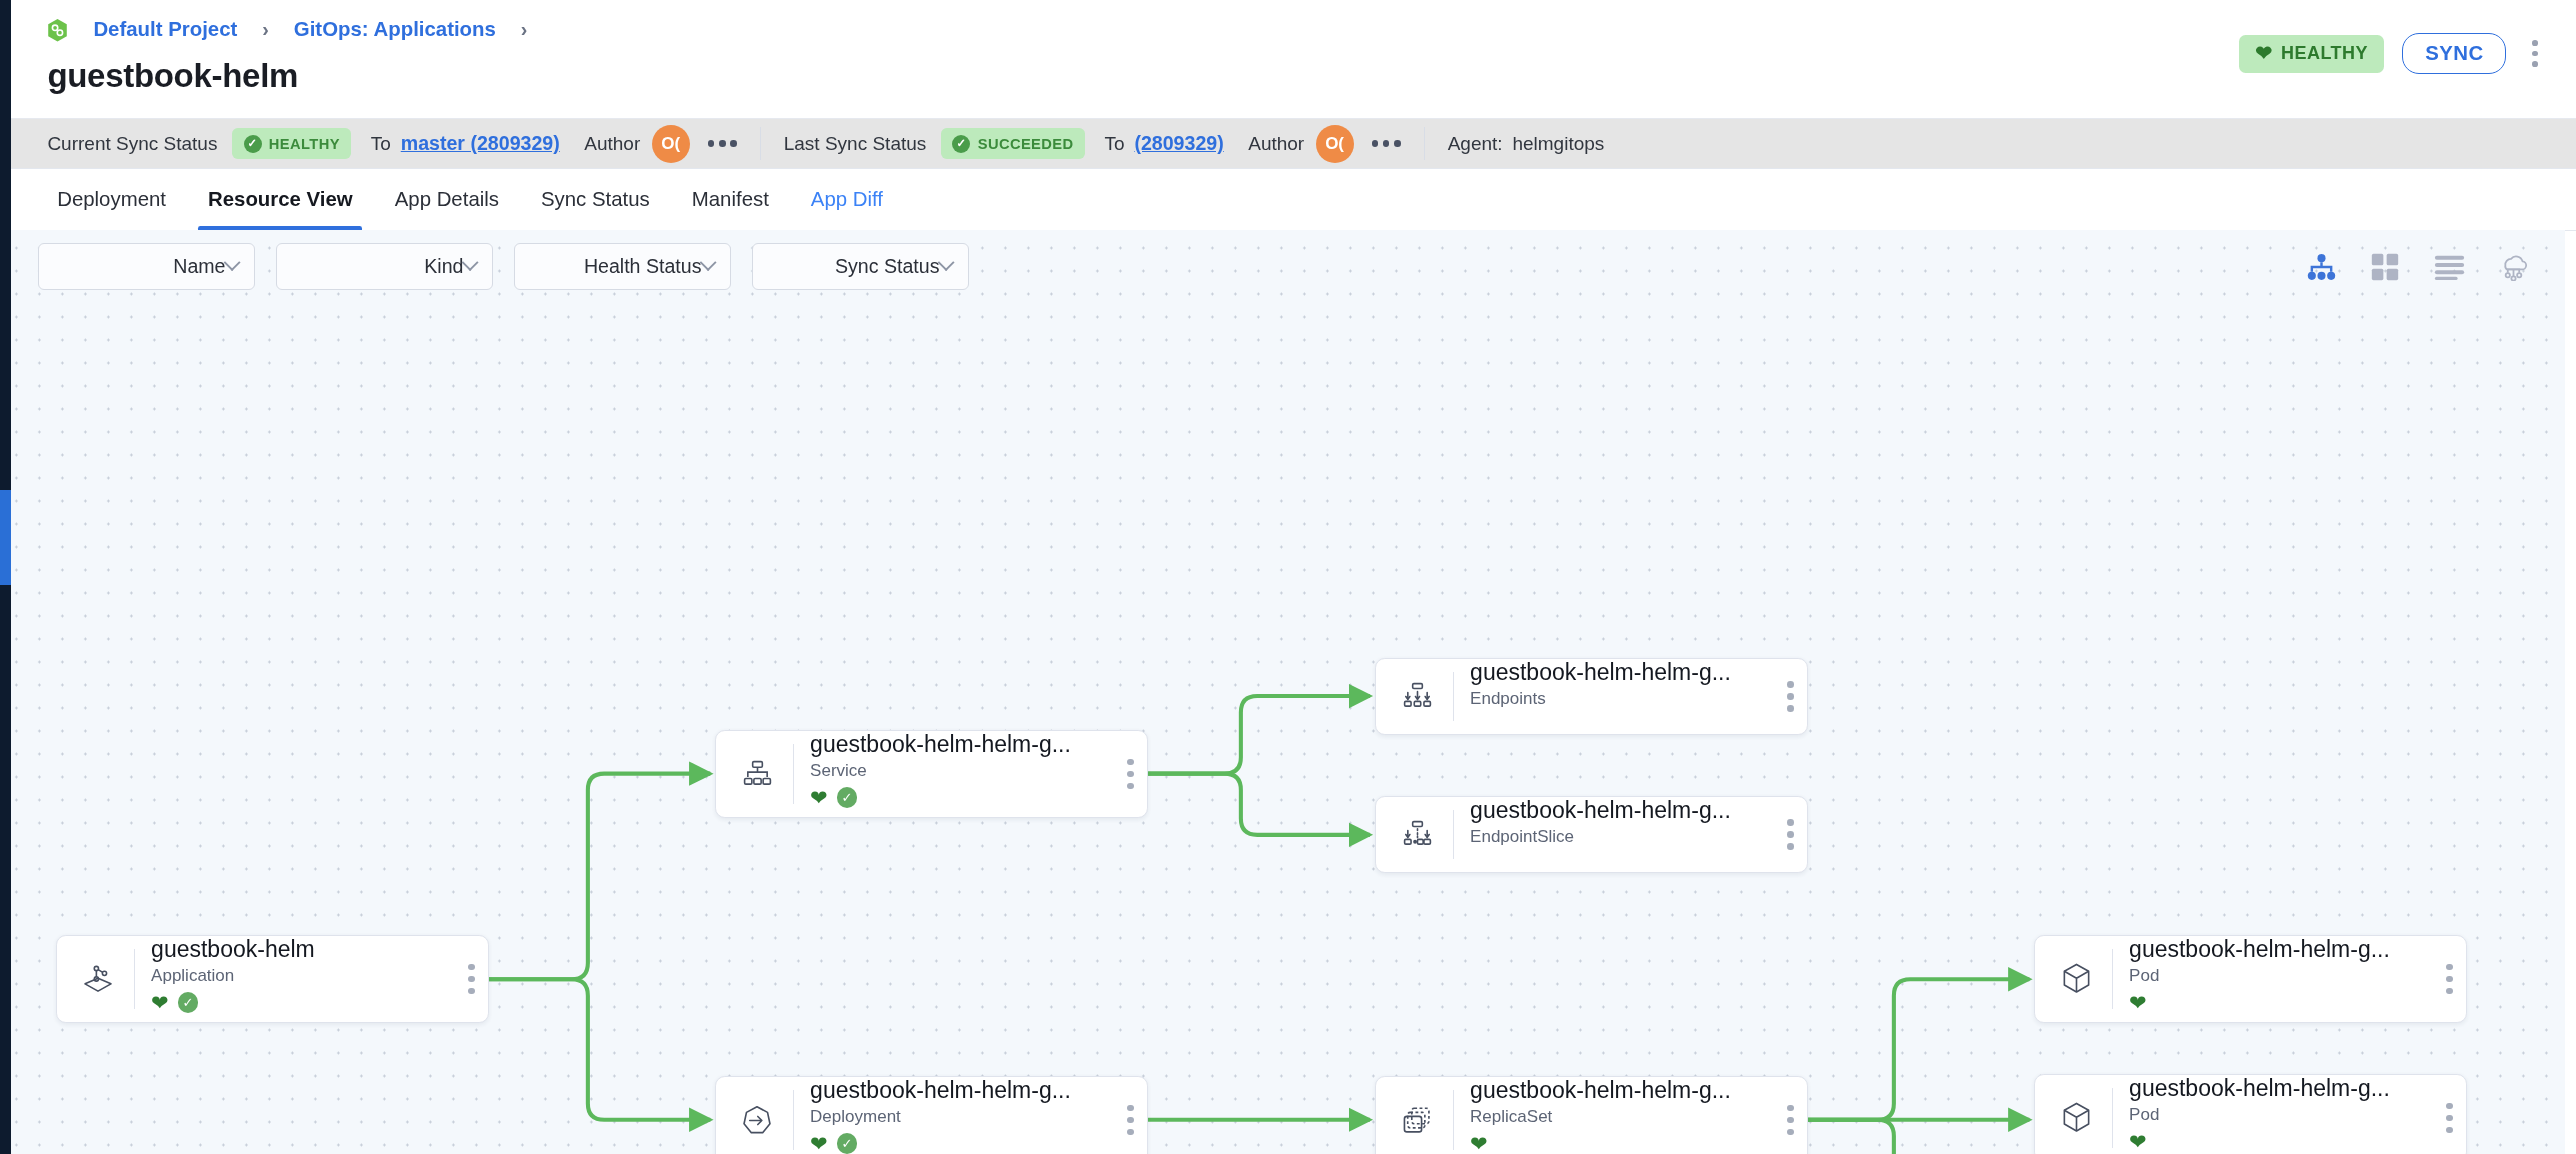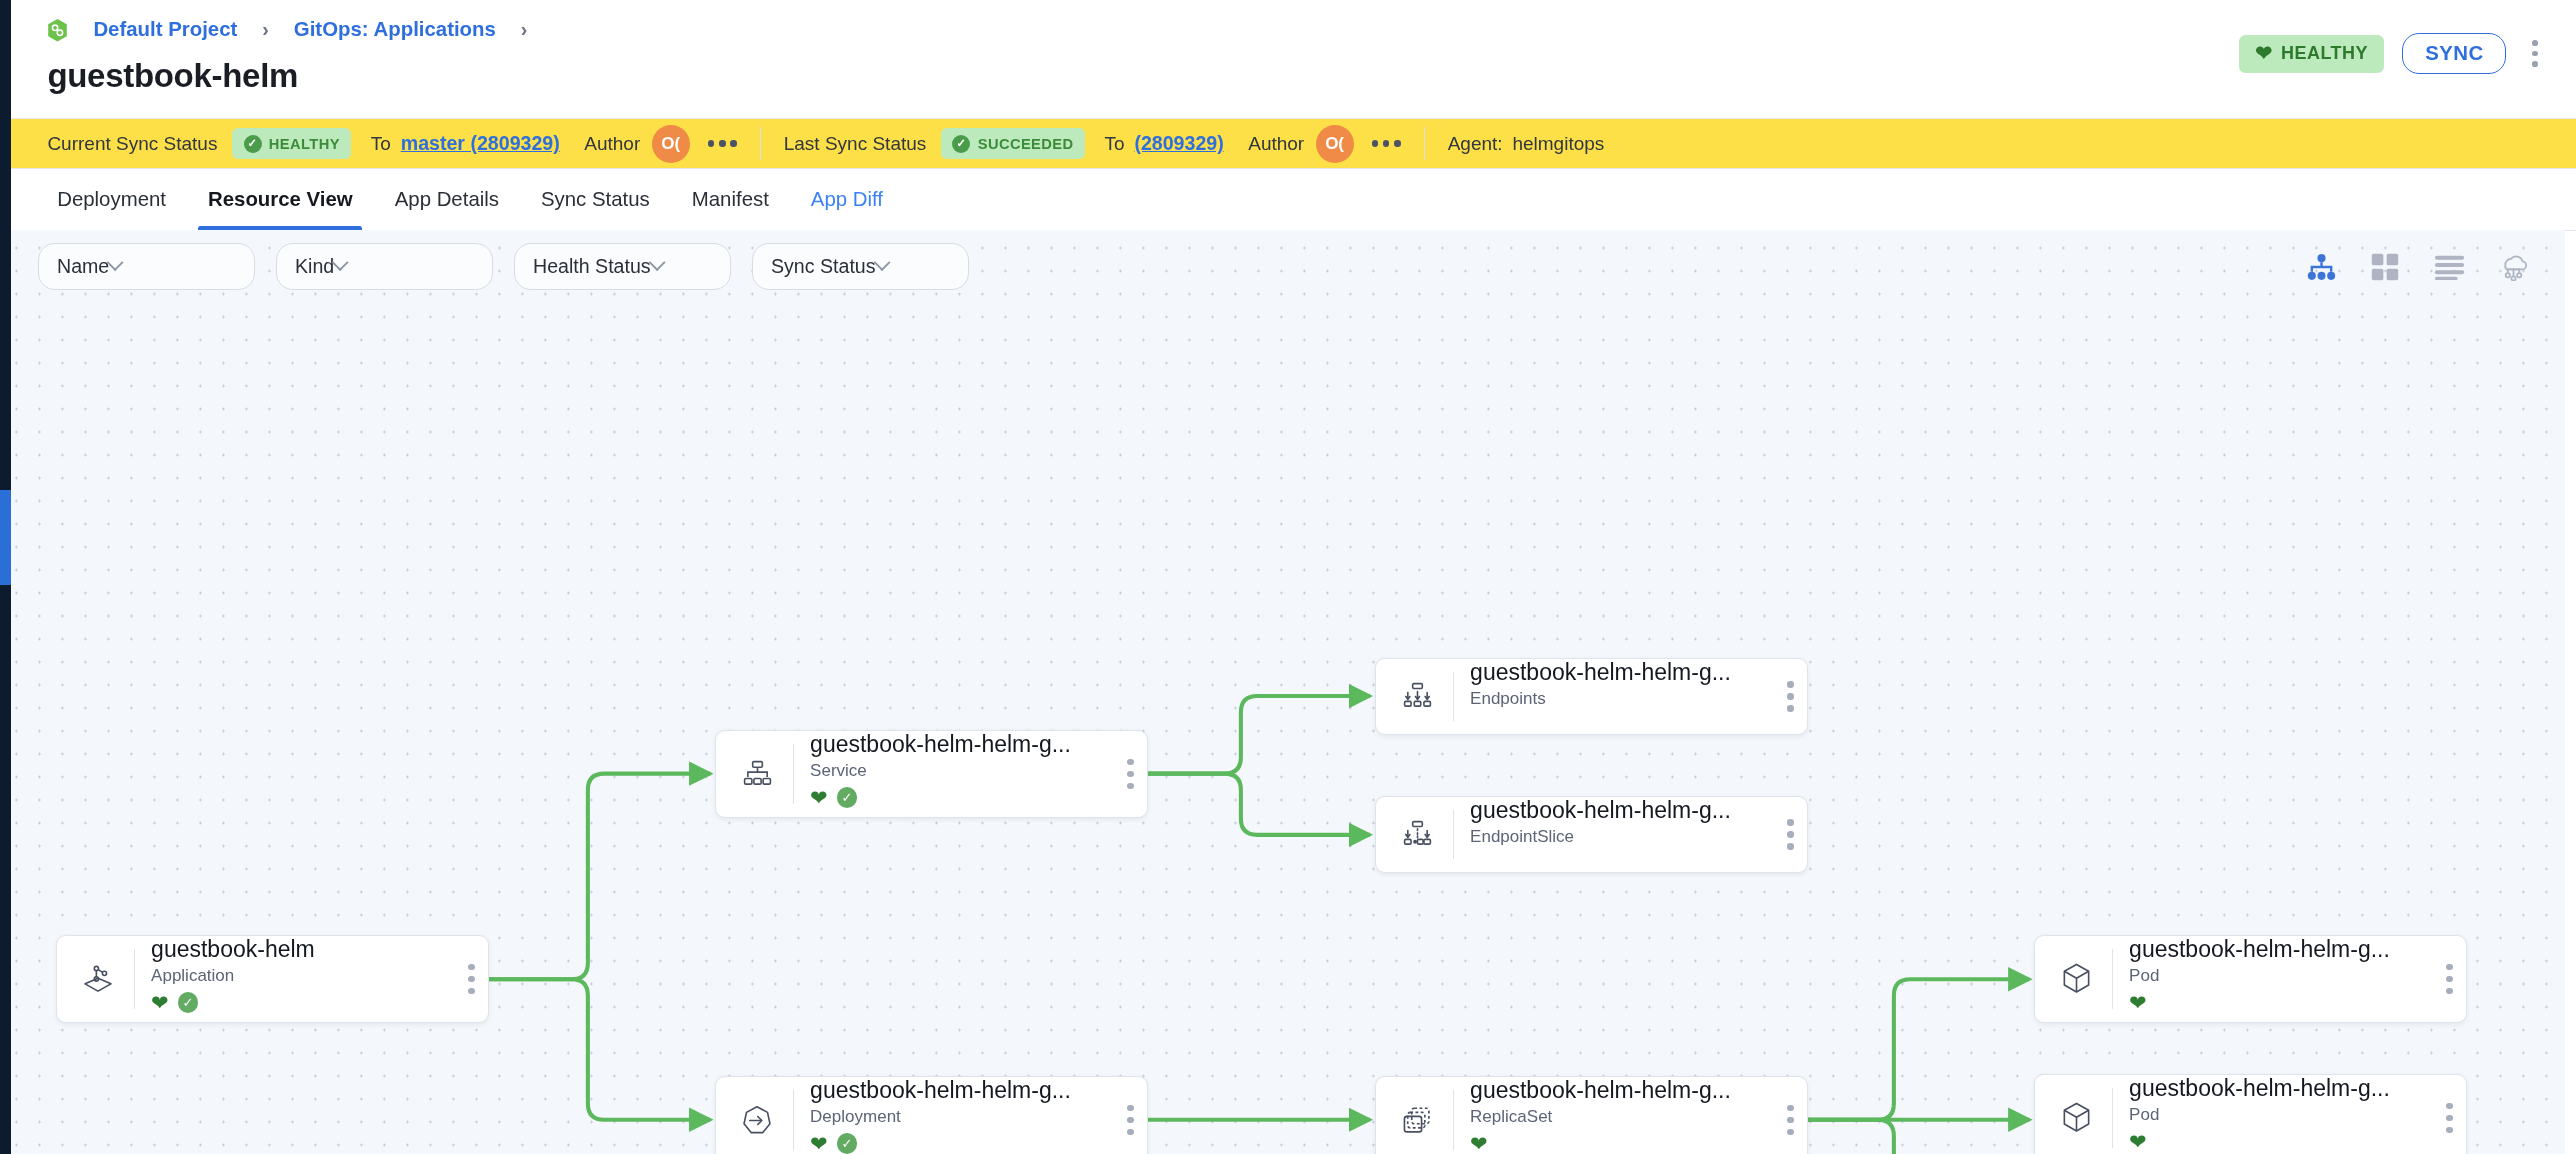--- a/index.html
+++ b/index.html
@@ -61,21 +61,21 @@
     font-family: inherit; cursor: pointer;
   }
   .kebab-v {
     width: 21px; height: 36px; display: flex; flex-direction: column;
     align-items: center; justify-content: center; gap: 4.9px; cursor: pointer;
   }
   .kebab-v i { width: 5.7px; height: 5.7px; border-radius: 50%; background: #9aa1b1; display:block; }
 
   
   #syncbar {
-    height: 51px; background: #fde047;
+    height: 51px; background: #e5e5e5;
     border-top: 0.8px solid #e6e9ef; border-bottom: 0.8px solid #e3e7ee;
     display: flex; align-items: center; padding: 0 36px; gap: 0;
   }
   .sb-label { font-size: 19px; color: #31363f; white-space: nowrap; }
   .sb-pill {
     display: inline-flex; align-items: center; gap: 7.3px;
     background: #bdeabc; color: #3b8b3b; border-radius: 5.7px;
     padding: 0 11.4px; height: 31px; font-size: 14.7px; font-weight: bold;
     letter-spacing: 0.4px; margin-left: 14.7px;
   }
@@ -130,22 +130,22 @@
     background-size: 23px 23px;
     background-position: 4.9px 6.5px;
     overflow: hidden;
   }
   #toolbar {
     position: absolute; left: 0; top: 0; width: 2565px; height: 73px;
     display: flex; align-items: center; padding: 0 38px;
   }
   .filter-select {
     width: 217px; height: 47px; background: #fbfcfe;
-    border: 0.8px solid #d6dbe4; border-radius: 17px;
-    display: flex; align-items: center; justify-content: flex-start;
+    border: 0.8px solid #d6dbe4; border-radius: 6px;
+    display: flex; align-items: center; justify-content: flex-end;
     padding: 0 16.3px 0 18px; margin-right: 21px; cursor: pointer;
   }
   .filter-select span { font-size: 19.6px; color: #2b2f38; }
   .chev {
     width: 12.2px; height: 12.2px; border-right: 2px solid #8d95a5;
     border-bottom: 2px solid #8d95a5; transform: rotate(45deg) translate(-2.4px,-2.4px);
   }
   #view-modes {
     position: absolute; right: 34px; top: 0; height: 73px;
     display: flex; align-items: center; gap: 28px;

